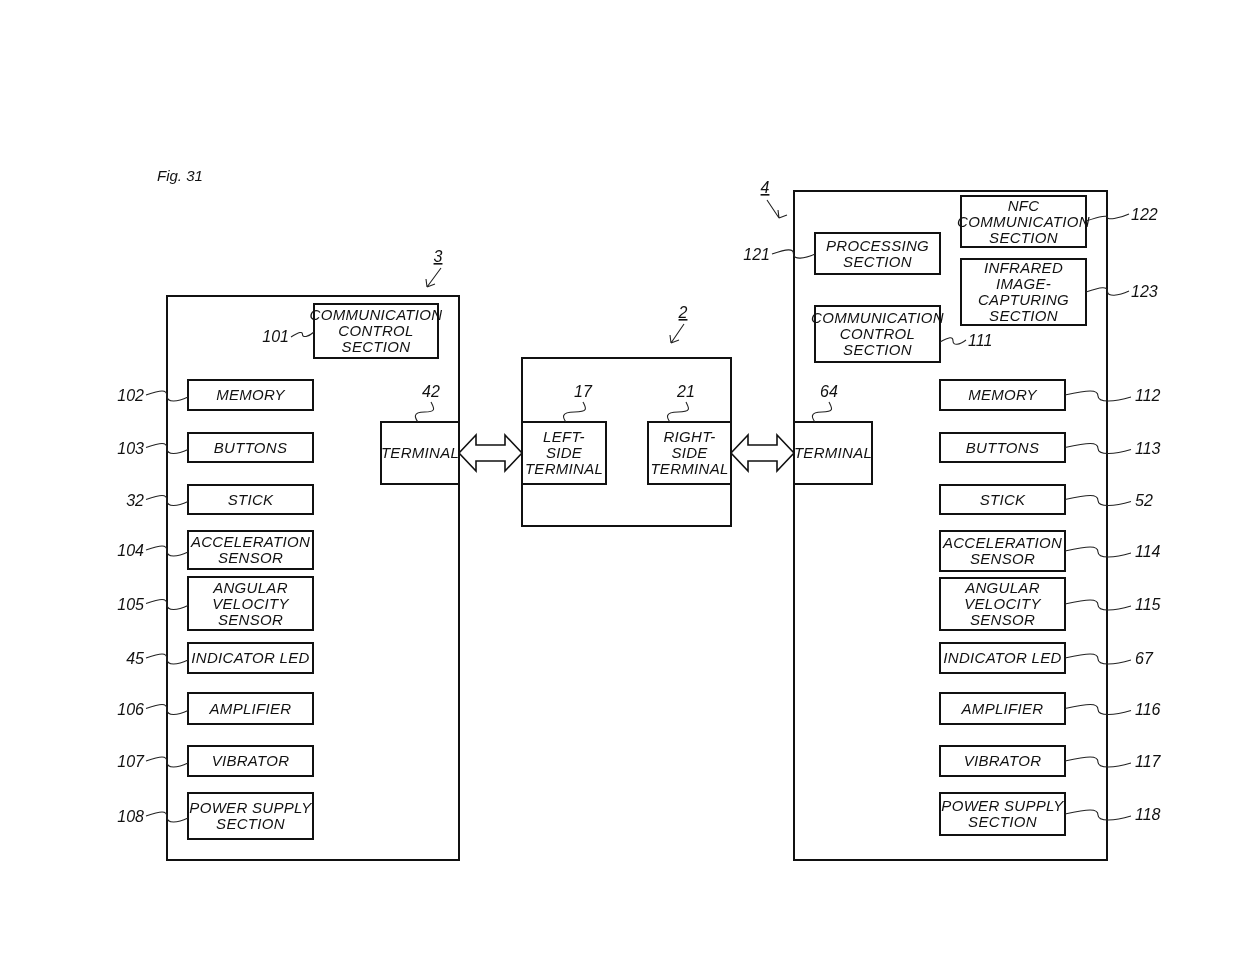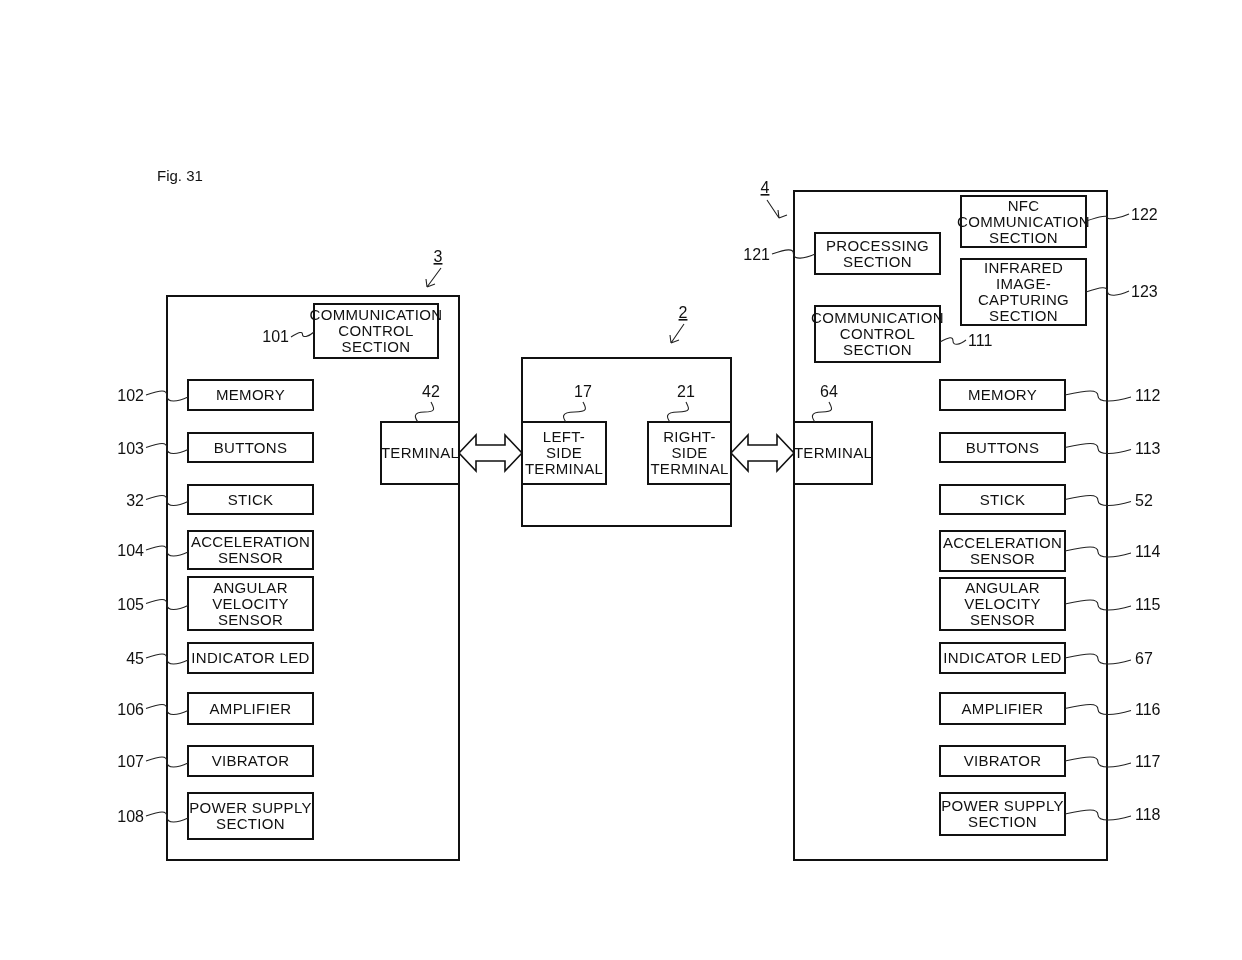--- a/index.html
+++ b/index.html
@@ -1,16 +1,16 @@
 <!DOCTYPE html>
 <html><head>
 <meta charset="utf-8">
 <style>
   html,body{margin:0;padding:0;background:#fff;}
-  #canvas{position:relative;width:1242px;height:960px;background:#fff;overflow:hidden;}
+  #canvas{position:relative;width:1242px;height:960px;background:#fff;overflow:hidden;font-style:italic;}
   svg{position:absolute;left:0;top:0;}
   .box{fill:#fff;stroke:#111;stroke-width:2;}
   .wire{fill:none;stroke:#111;stroke-width:1.6;}
   .lead{fill:none;stroke:#222;stroke-width:1.1;}
   .arrowshape{fill:#fff;stroke:#111;stroke-width:1.6;}
   text{font-family:"Liberation Sans Narrow","Liberation Sans",sans-serif;fill:#111;}
   .lbl{font-size:15px;letter-spacing:0.3px;}
   .ref{font-size:16px;}
   .fig{font-size:15px;}
 </style>

